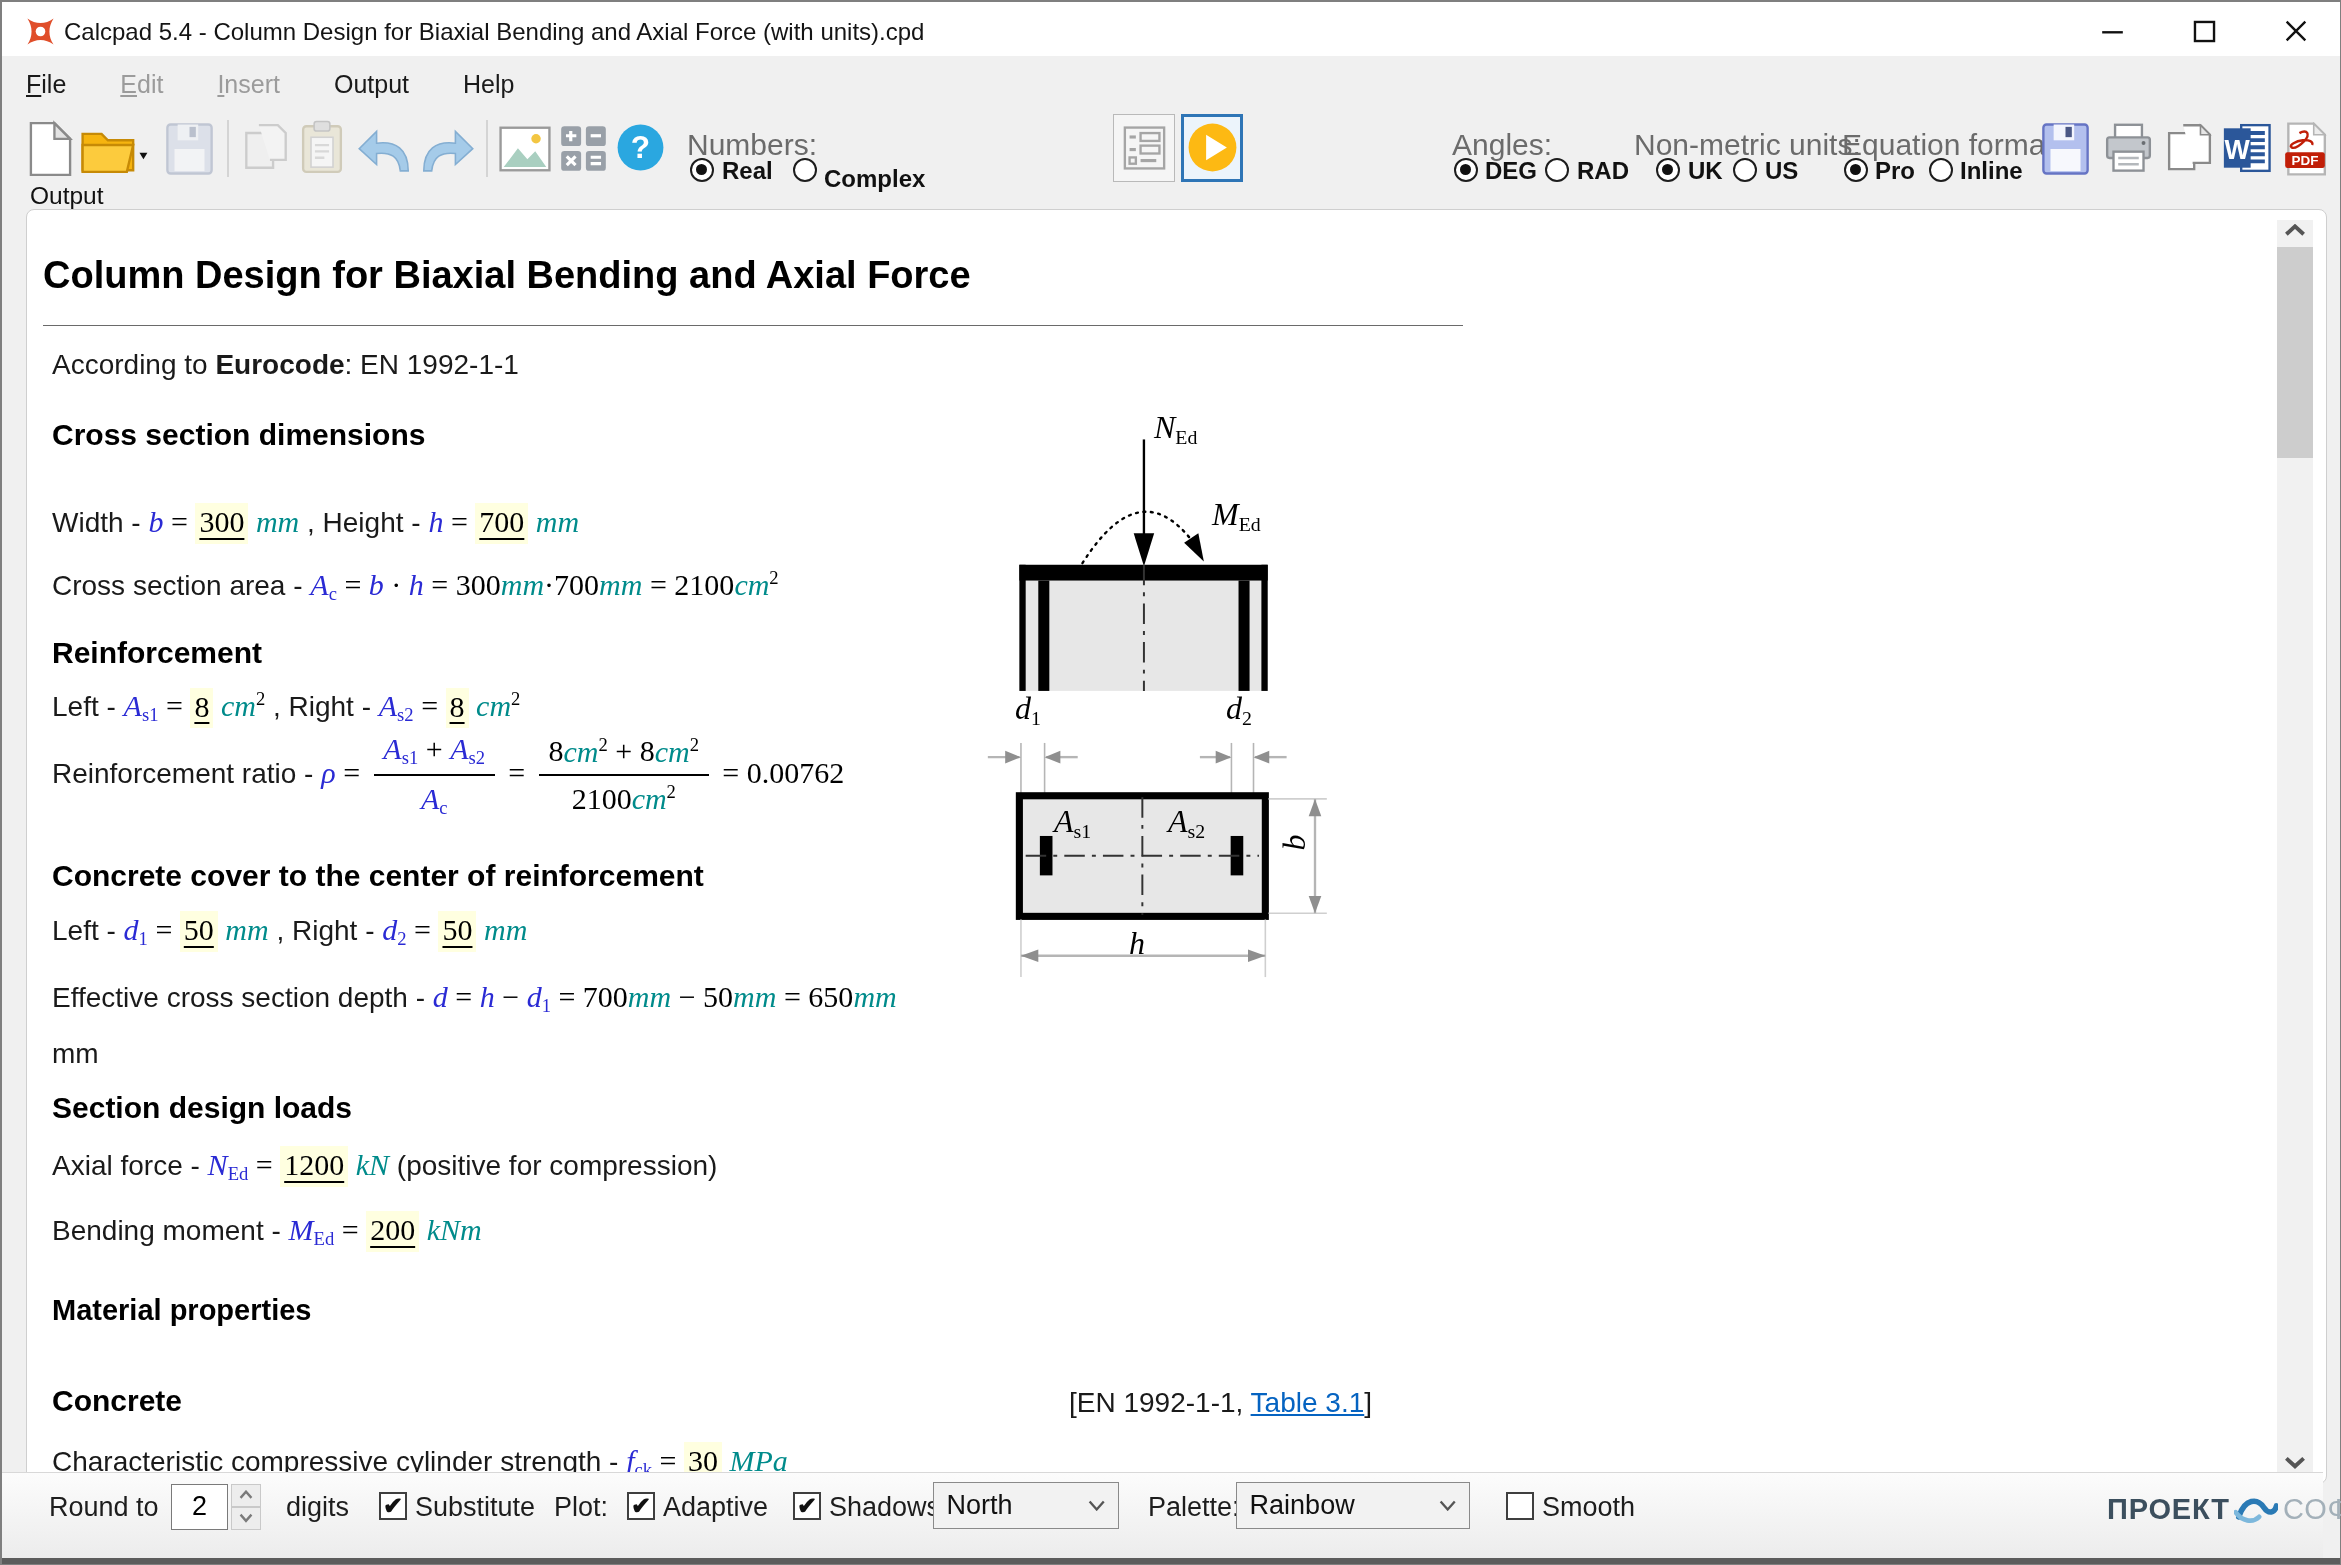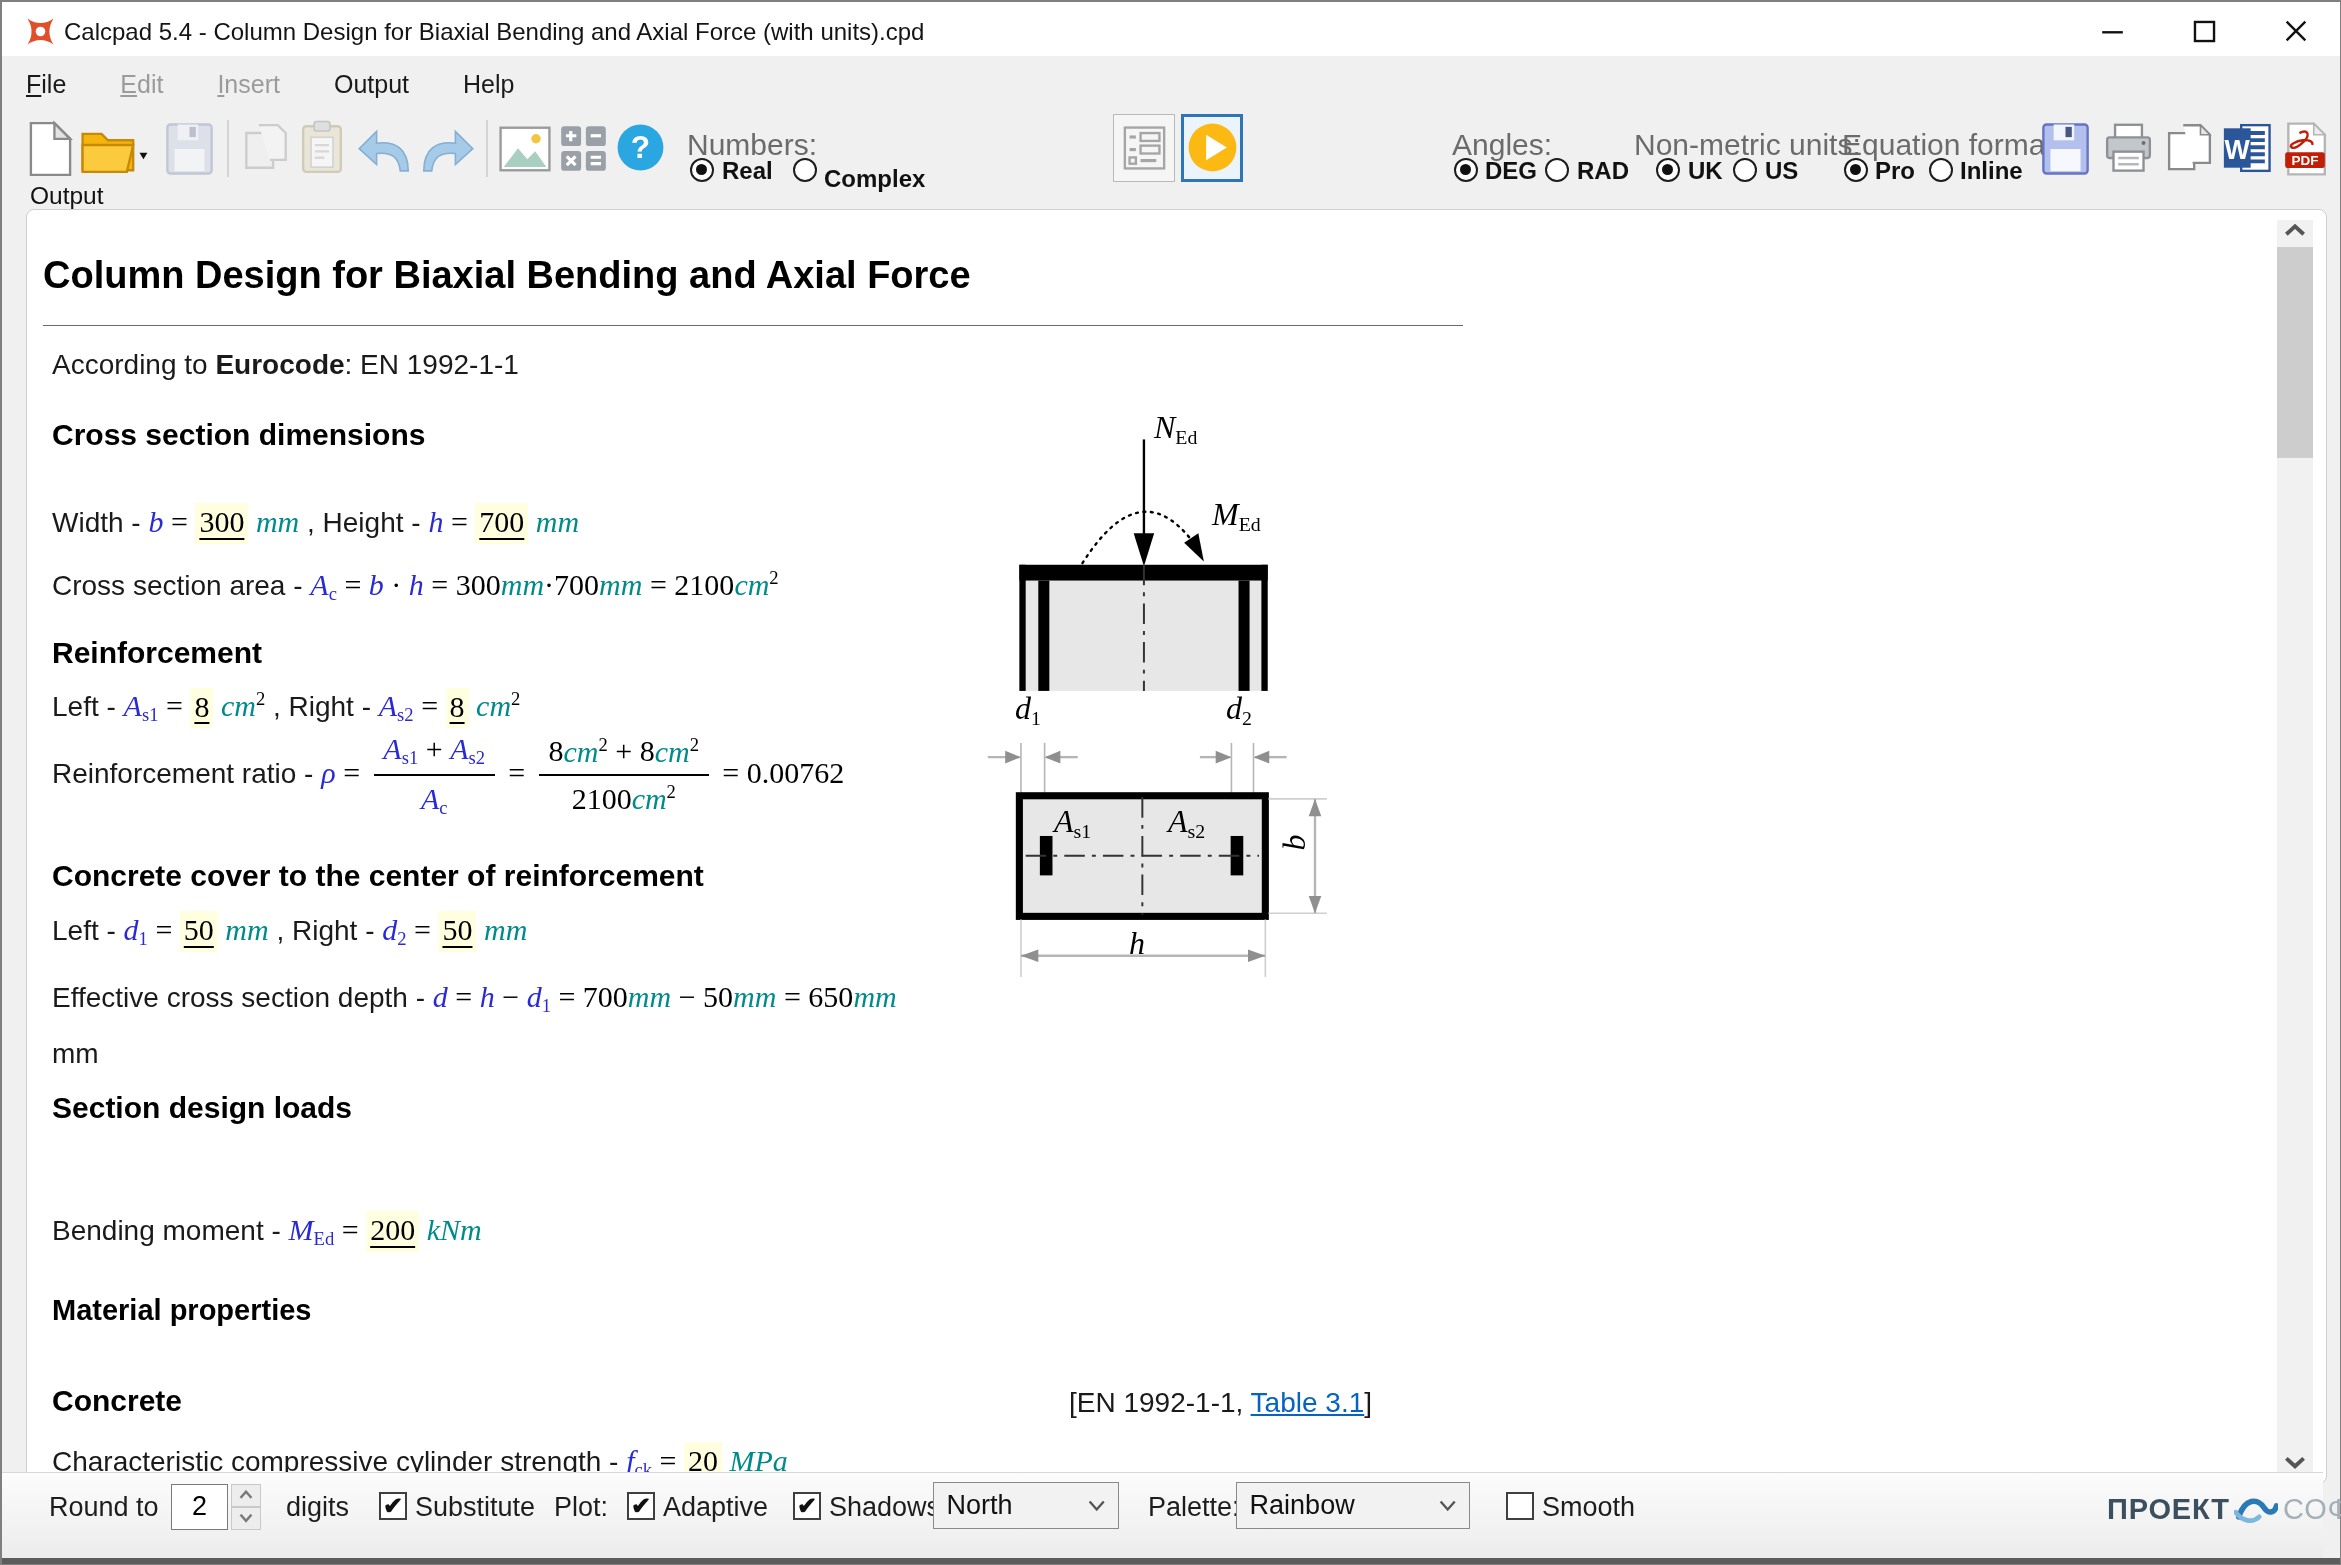--- a/index.html
+++ b/index.html
@@ -273,26 +273,27 @@
     <div class="h3" style="left:25px;top:426px">Reinforcement</div>
     <div class="math" style="left:25px;top:478px"><span class="tk-t">Left - </span><span class="tk-v">A<span class="sb">s1</span></span><span class="tk-n"> = </span><span class="tk-n hl">8</span><span class="tk-u"> cm<span class="sp">2</span></span><span class="tk-t"> , Right - </span><span class="tk-v">A<span class="sb">s2</span></span><span class="tk-n"> = </span><span class="tk-n hl">8</span><span class="tk-u"> cm<span class="sp">2</span></span></div>
     <div class="math" style="left:25px;top:521px"><span class="tk-t">Reinforcement ratio - </span><span class="tk-v">ρ</span><span class="tk-n"> = </span><span class="frac"><span class="fn"><span class="tk-v">A<span class="sb">s1</span></span><span class="tk-n"> + </span><span class="tk-v">A<span class="sb">s2</span></span></span><span class="fd"><span class="tk-v">A<span class="sb">c</span></span></span></span><span class="tk-n"> = </span><span class="frac"><span class="fn"><span class="tk-n">8</span><span class="tk-u">cm<span class="sp">2</span></span><span class="tk-n"> + 8</span><span class="tk-u">cm<span class="sp">2</span></span></span><span class="fd"><span class="tk-n">2100</span><span class="tk-u">cm<span class="sp">2</span></span></span></span><span class="tk-n"> = 0.00762</span></div>
 
     <div class="h3" style="left:25px;top:649px">Concrete cover to the center of reinforcement</div>
     <div class="math" style="left:25px;top:702px"><span class="tk-t">Left - </span><span class="tk-v">d<span class="sb">1</span></span><span class="tk-n"> = </span><span class="tk-n hl">50</span><span class="tk-u"> mm</span><span class="tk-t"> , Right - </span><span class="tk-v">d<span class="sb">2</span></span><span class="tk-n"> = </span><span class="tk-n hl">50</span><span class="tk-u"> mm</span></div>
     <div class="math" style="left:25px;top:769px"><span class="tk-t">Effective cross section depth - </span><span class="tk-v">d</span><span class="tk-n"> = </span><span class="tk-v">h</span><span class="tk-n"> − </span><span class="tk-v">d<span class="sb">1</span></span><span class="tk-n"> = 700</span><span class="tk-u">mm</span><span class="tk-n"> − 50</span><span class="tk-u">mm</span><span class="tk-n"> = 650</span><span class="tk-u">mm</span></div>
     <div class="math" style="left:25px;top:825px"><span class="tk-t">mm</span></div>
 
     <div class="h3" style="left:25px;top:881px">Section design loads</div>
+    <div class="math" style="left:25px;top:937px"><span class="tk-t">Axial force - </span><span class="tk-v">N<span class="sb">Ed</span></span><span class="tk-n"> = </span><span class="tk-n hl">1200</span><span class="tk-u"> kN</span><span class="tk-t"> (positive for compression)</span></div>
     <div class="math" style="left:25px;top:1002px"><span class="tk-t">Bending moment - </span><span class="tk-v">M<span class="sb">Ed</span></span><span class="tk-n"> = </span><span class="tk-n hl">200</span><span class="tk-u"> kNm</span></div>
 
     <div class="h2" style="left:25px;top:1084px">Material properties</div>
     <div class="h3" style="left:25px;top:1174px">Concrete</div>
     <div class="math" style="left:1042px;top:1174px"><span class="tk-t">[EN 1992-1-1, </span><span class="tk-a">Table 3.1</span><span class="tk-t">]</span></div>
-    <div class="math" style="left:25px;top:1233px"><span class="tk-t">Characteristic compressive cylinder strength - </span><span class="tk-v">f<span class="sb">ck</span></span><span class="tk-n"> = </span><span class="tk-n hl">20</span><span class="tk-u"> MPa</span></div>
+    <div class="math" style="left:25px;top:1233px"><span class="tk-t">Characteristic compressive cylinder strength - </span><span class="tk-v">f<span class="sb">ck</span></span><span class="tk-n"> = </span><span class="tk-n hl">30</span><span class="tk-u"> MPa</span></div>
 
     <svg style="position:absolute;left:923px;top:6.3px" width="473" height="789" viewBox="0 0 600 1000">
 
       <line x1="246" y1="283" x2="246" y2="412" stroke="#000" stroke-width="3"></line>
       <polygon points="246,444 233,402 259,402" fill="#000"></polygon>
 
       <path d="M168,440 Q245,318 316,424" fill="none" stroke="#000" stroke-width="3" stroke-dasharray="2.5,7" stroke-linecap="round"></path>
       <polygon points="322,438 297,414 315,402" fill="#000"></polygon>
 
       <rect x="88" y="442" width="315" height="160" fill="#e7e7e7"></rect>

